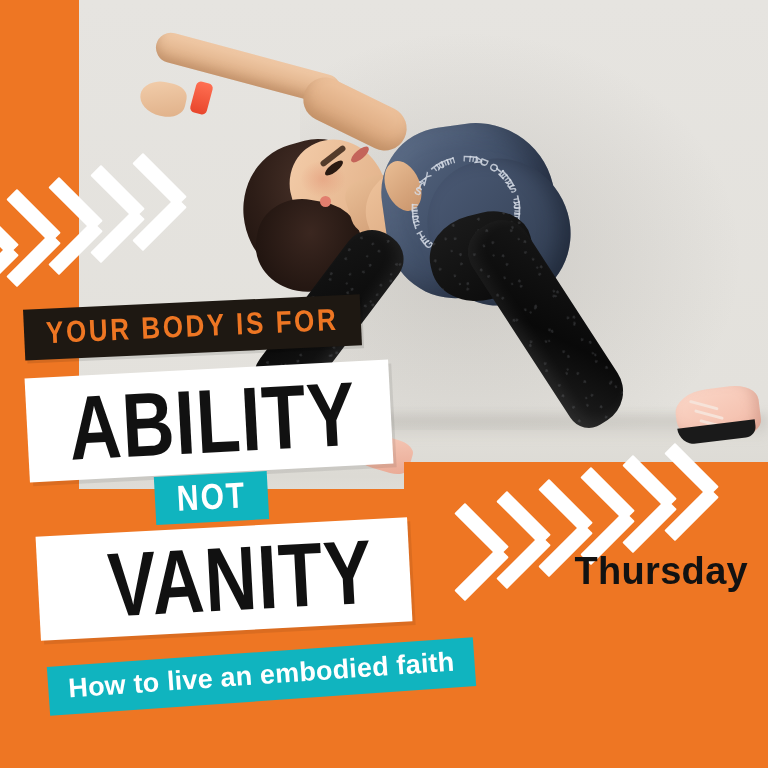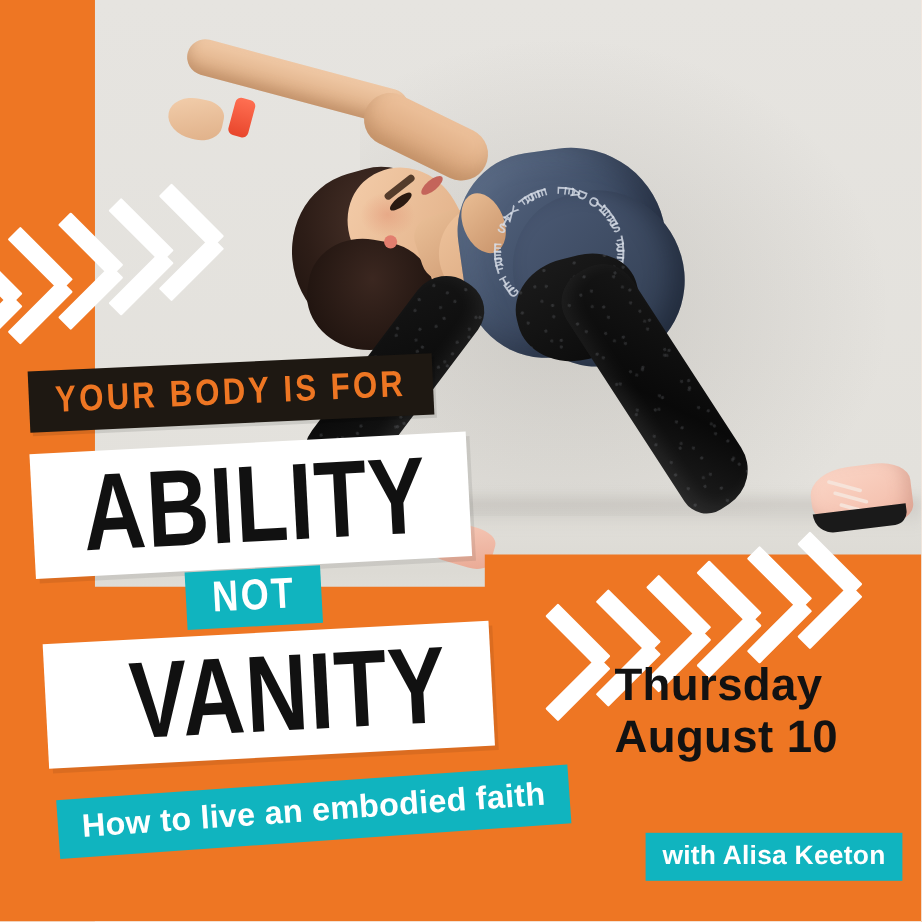--- a/index.html
+++ b/index.html
@@ -292,21 +292,21 @@
     padding:8px 20px 10px 20px;
     transform:rotate(-4deg);
   }
   .sub-box span{
     display:block;font-family:"Liberation Sans",sans-serif;
     font-weight:700;font-size:27px;color:#FFFFFF;letter-spacing:.2px;
   }
 
   .datewrap{
     position:absolute;left:512px;top:549px;width:236px;
-    text-align:left;
+    text-align:right;
   }
   .datewrap div{
     font-family:"Liberation Sans",sans-serif;
     font-weight:700;font-size:38px;line-height:44px;color:#121212;
     letter-spacing:.3px;
   }
 
   .host-box{
     position:absolute;left:538px;top:694px;
     background:#10B4BF;padding:6px 14px 8px 14px;
@@ -475,20 +475,16 @@
   <div class="band" id="band-vanity">
     <span>VANITY</span>
   </div>
 
   <div class="sub-box">
     <span>How to live an embodied faith</span>
   </div>
 
   <div class="datewrap">
     <div>Thursday</div>
-    <div>August 10</div>
-  </div>
-
-  <div class="host-box">
-    <span>with Alisa Keeton</span>
-  </div>
+  </div>
+
 
 </div>
 
 </body></html>

